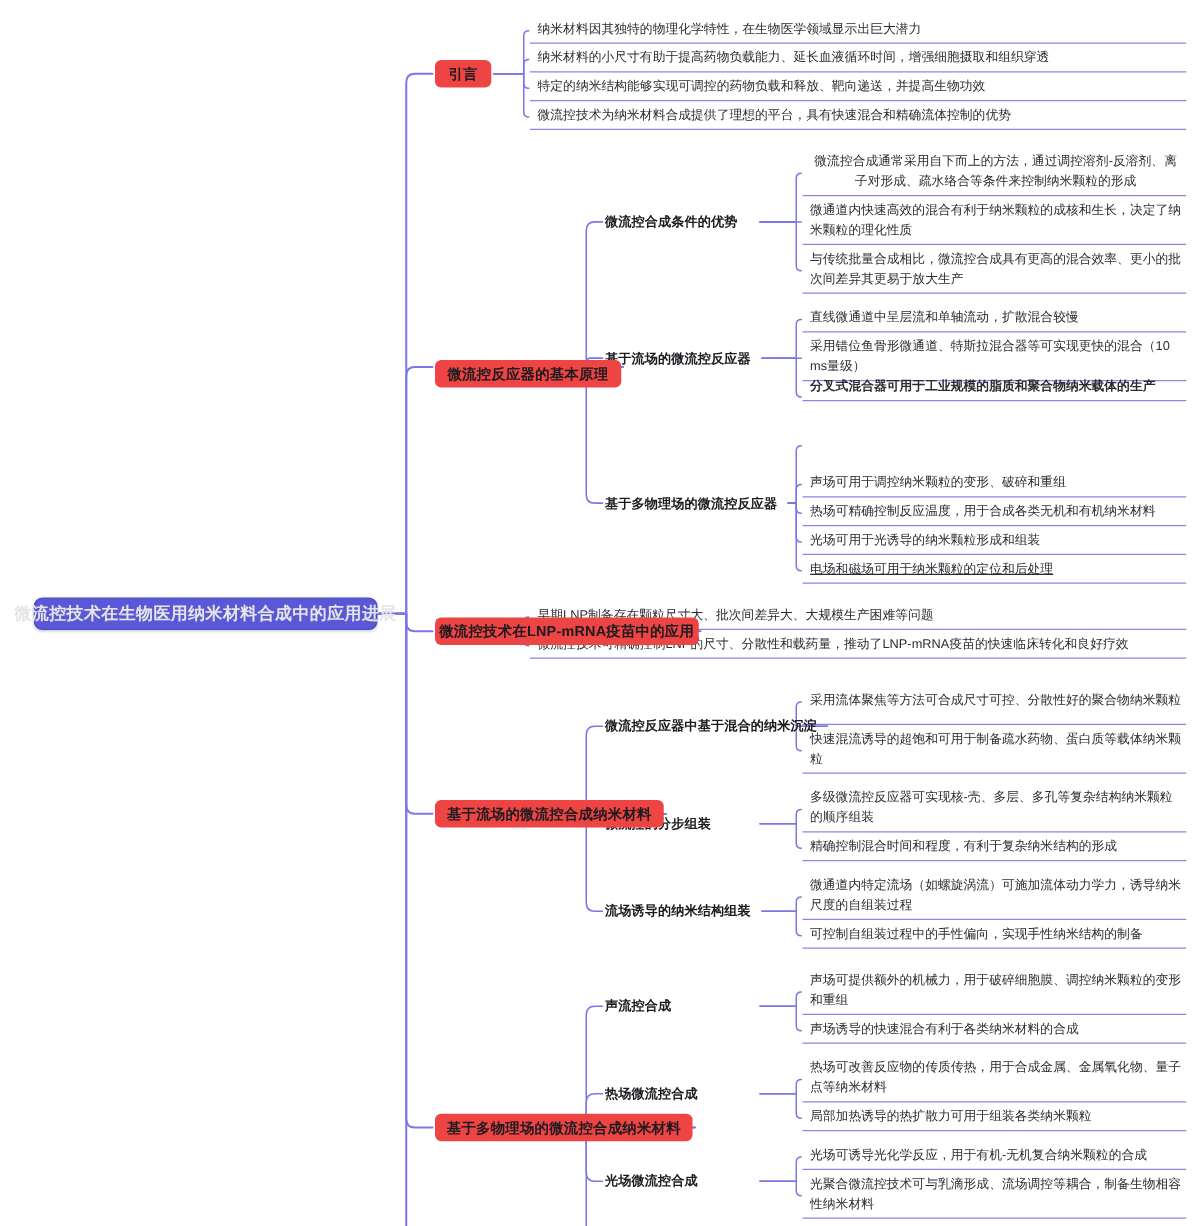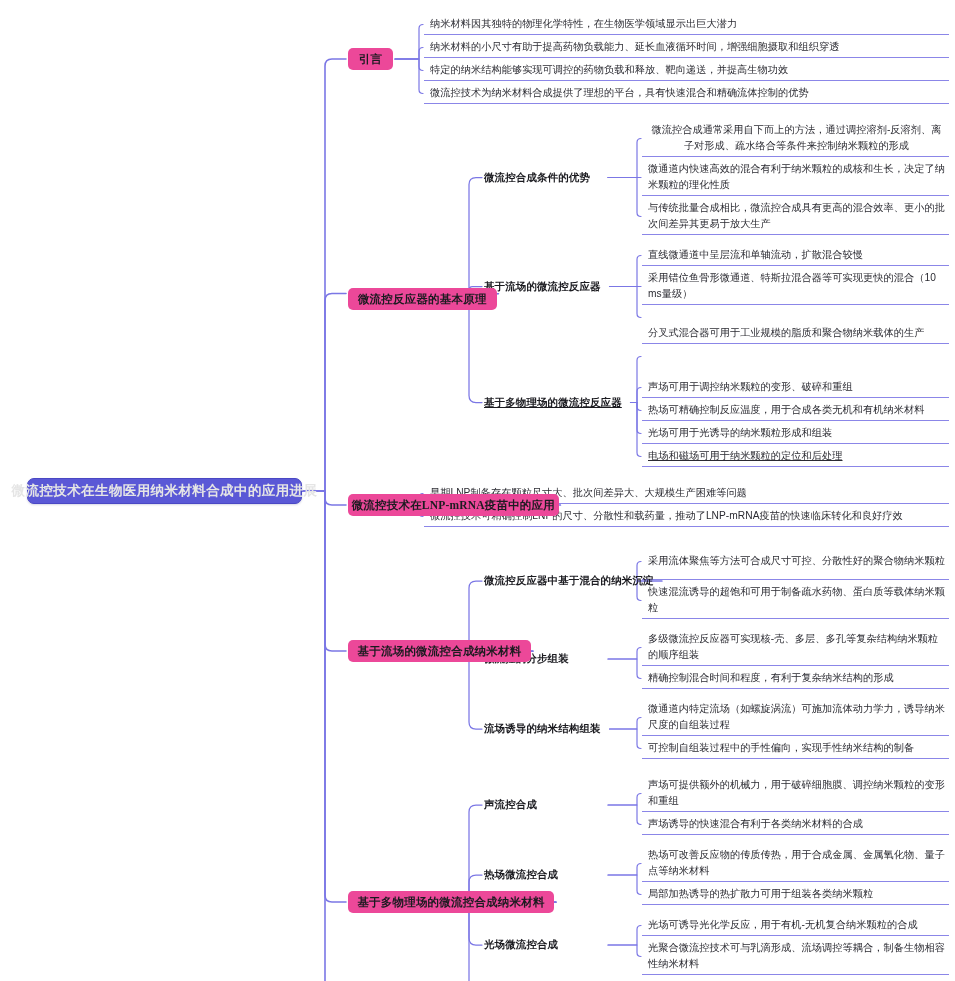--- a/index.html
+++ b/index.html
@@ -25,30 +25,29 @@
     font-weight:700;
     letter-spacing:.4px;
     display:flex;align-items:center;justify-content:center;
     padding:0 12px;
     white-space:nowrap;
     box-shadow:0 1px 2px rgba(60,60,130,.20);
   }
 
   
   .lvl2{
-    background:#ec4899;
+    background:#ef4444;
     border-radius:5px;
     color:#1b1b20;
     font-size:11.5px;
     font-weight:700;
     letter-spacing:.2px;
     display:flex;align-items:center;justify-content:center;
     padding:0 11px;
     white-space:nowrap;
-    font-family:Liberation Serif, serif;
   }
 
   
   .lvl3{
     background:transparent;
     color:#1b1b20;
     font-size:10.5px;
     font-weight:700;
     letter-spacing:.1px;
     display:flex;align-items:center;
@@ -127,27 +126,27 @@
     <div class="node leaf" style="left: 424px; top: 37px; width: 525px; height: 21px;">纳米材料的小尺寸有助于提高药物负载能力、延长血液循环时间，增强细胞摄取和组织穿透</div>
     <div class="node leaf" style="left: 424px; top: 60px; width: 525px; height: 21px;">特定的纳米结构能够实现可调控的药物负载和释放、靶向递送，并提高生物功效</div>
     <div class="node leaf" style="left: 424px; top: 83px; width: 525px; height: 21px;">微流控技术为纳米材料合成提供了理想的平台，具有快速混合和精确流体控制的优势</div>
     <div class="node lvl2" style="left: 348px; top: 48px; width: 45px; height: 22px;">引言</div>
     <div class="node leaf" style="left: 642px; top: 120px; width: 307px; height: 37px; text-align: center;">微流控合成通常采用自下而上的方法，通过调控溶剂-反溶剂、离子对形成、疏水络合等条件来控制纳米颗粒的形成</div>
     <div class="node leaf" style="left: 642px; top: 159px; width: 307px; height: 37px;">微通道内快速高效的混合有利于纳米颗粒的成核和生长，决定了纳米颗粒的理化性质</div>
     <div class="node leaf" style="left: 642px; top: 198px; width: 307px; height: 37px;">与传统批量合成相比，微流控合成具有更高的混合效率、更小的批次间差异其更易于放大生产</div>
     <div class="node lvl3" style="left: 484px; top: 168.5px; width: 120px; height: 18px;">微流控合成条件的优势</div>
     <div class="node leaf" style="left: 642px; top: 245px; width: 307px; height: 21px;">直线微通道中呈层流和单轴流动，扩散混合较慢</div>
     <div class="node leaf" style="left: 642px; top: 268px; width: 307px; height: 37px;">采用错位鱼骨形微通道、特斯拉混合器等可实现更快的混合（10 ms量级）</div>
-    <div class="node leaf" style="left: 642px; top: 323px; width: 307px; height: 21px;">分叉式混合器可用于工业规模的脂质和聚合物纳米载体的生产</div>
+    <div class="node leaf" style="left: 642px; top: 300px; width: 307px; height: 21px; font-weight: bold;">分叉式混合器可用于工业规模的脂质和聚合物纳米载体的生产</div>
     <div class="node lvl3" style="left: 484px; top: 277.5px; width: 121.5px; height: 18px;">基于流场的微流控反应器</div>
     <div class="node leaf" style="left: 642px; top: 377px; width: 307px; height: 21px;">声场可用于调控纳米颗粒的变形、破碎和重组</div>
     <div class="node leaf" style="left: 642px; top: 400px; width: 307px; height: 21px;">热场可精确控制反应温度，用于合成各类无机和有机纳米材料</div>
     <div class="node leaf" style="left: 642px; top: 423px; width: 307px; height: 21px;">光场可用于光诱导的纳米颗粒形成和组装</div>
     <div class="node leaf" style="left: 642px; top: 446px; width: 307px; height: 21px; text-decoration: underline;">电场和磁场可用于纳米颗粒的定位和后处理</div>
-    <div class="node lvl3" style="left: 484px; top: 393.5px; width: 142.5px; height: 18px; text-decoration: underline;">基于多物理场的微流控反应器</div>
+    <div class="node lvl3" style="left: 484px; top: 393.5px; width: 142.5px; height: 18px;">基于多物理场的微流控反应器</div>
     <div class="node lvl2" style="left: 348px; top: 288px; width: 148.5px; height: 22px;">微流控反应器的基本原理</div>
     <div class="node leaf" style="left: 424px; top: 483px; width: 525px; height: 21px;">早期LNP制备存在颗粒尺寸大、批次间差异大、大规模生产困难等问题</div>
     <div class="node leaf" style="left: 424px; top: 506px; width: 525px; height: 21px;">微流控技术可精确控制LNP的尺寸、分散性和载药量，推动了LNP-mRNA疫苗的快速临床转化和良好疗效</div>
     <div class="node lvl2" style="left: 348px; top: 494px; width: 210.6px; height: 22px;">微流控技术在LNP-mRNA疫苗中的应用</div>
     <div class="node leaf" style="left: 642px; top: 543px; width: 307px; height: 37px;">采用流体聚焦等方法可合成尺寸可控、分散性好的聚合物纳米颗粒</div>
     <div class="node leaf" style="left: 642px; top: 582px; width: 307px; height: 37px;">快速混流诱导的超饱和可用于制备疏水药物、蛋白质等载体纳米颗粒</div>
     <div class="node lvl3" style="left: 484px; top: 572px; width: 174px; height: 18px;">微流控反应器中基于混合的纳米沉淀</div>
     <div class="node leaf" style="left: 642px; top: 629px; width: 307px; height: 37px;">多级微流控反应器可实现核-壳、多层、多孔等复杂结构纳米颗粒的顺序组装</div>
     <div class="node leaf" style="left: 642px; top: 668px; width: 307px; height: 21px;">精确控制混合时间和程度，有利于复杂纳米结构的形成</div>
     <div class="node lvl3" style="left: 484px; top: 650px; width: 120px; height: 18px;">微流控的分步组装</div>

